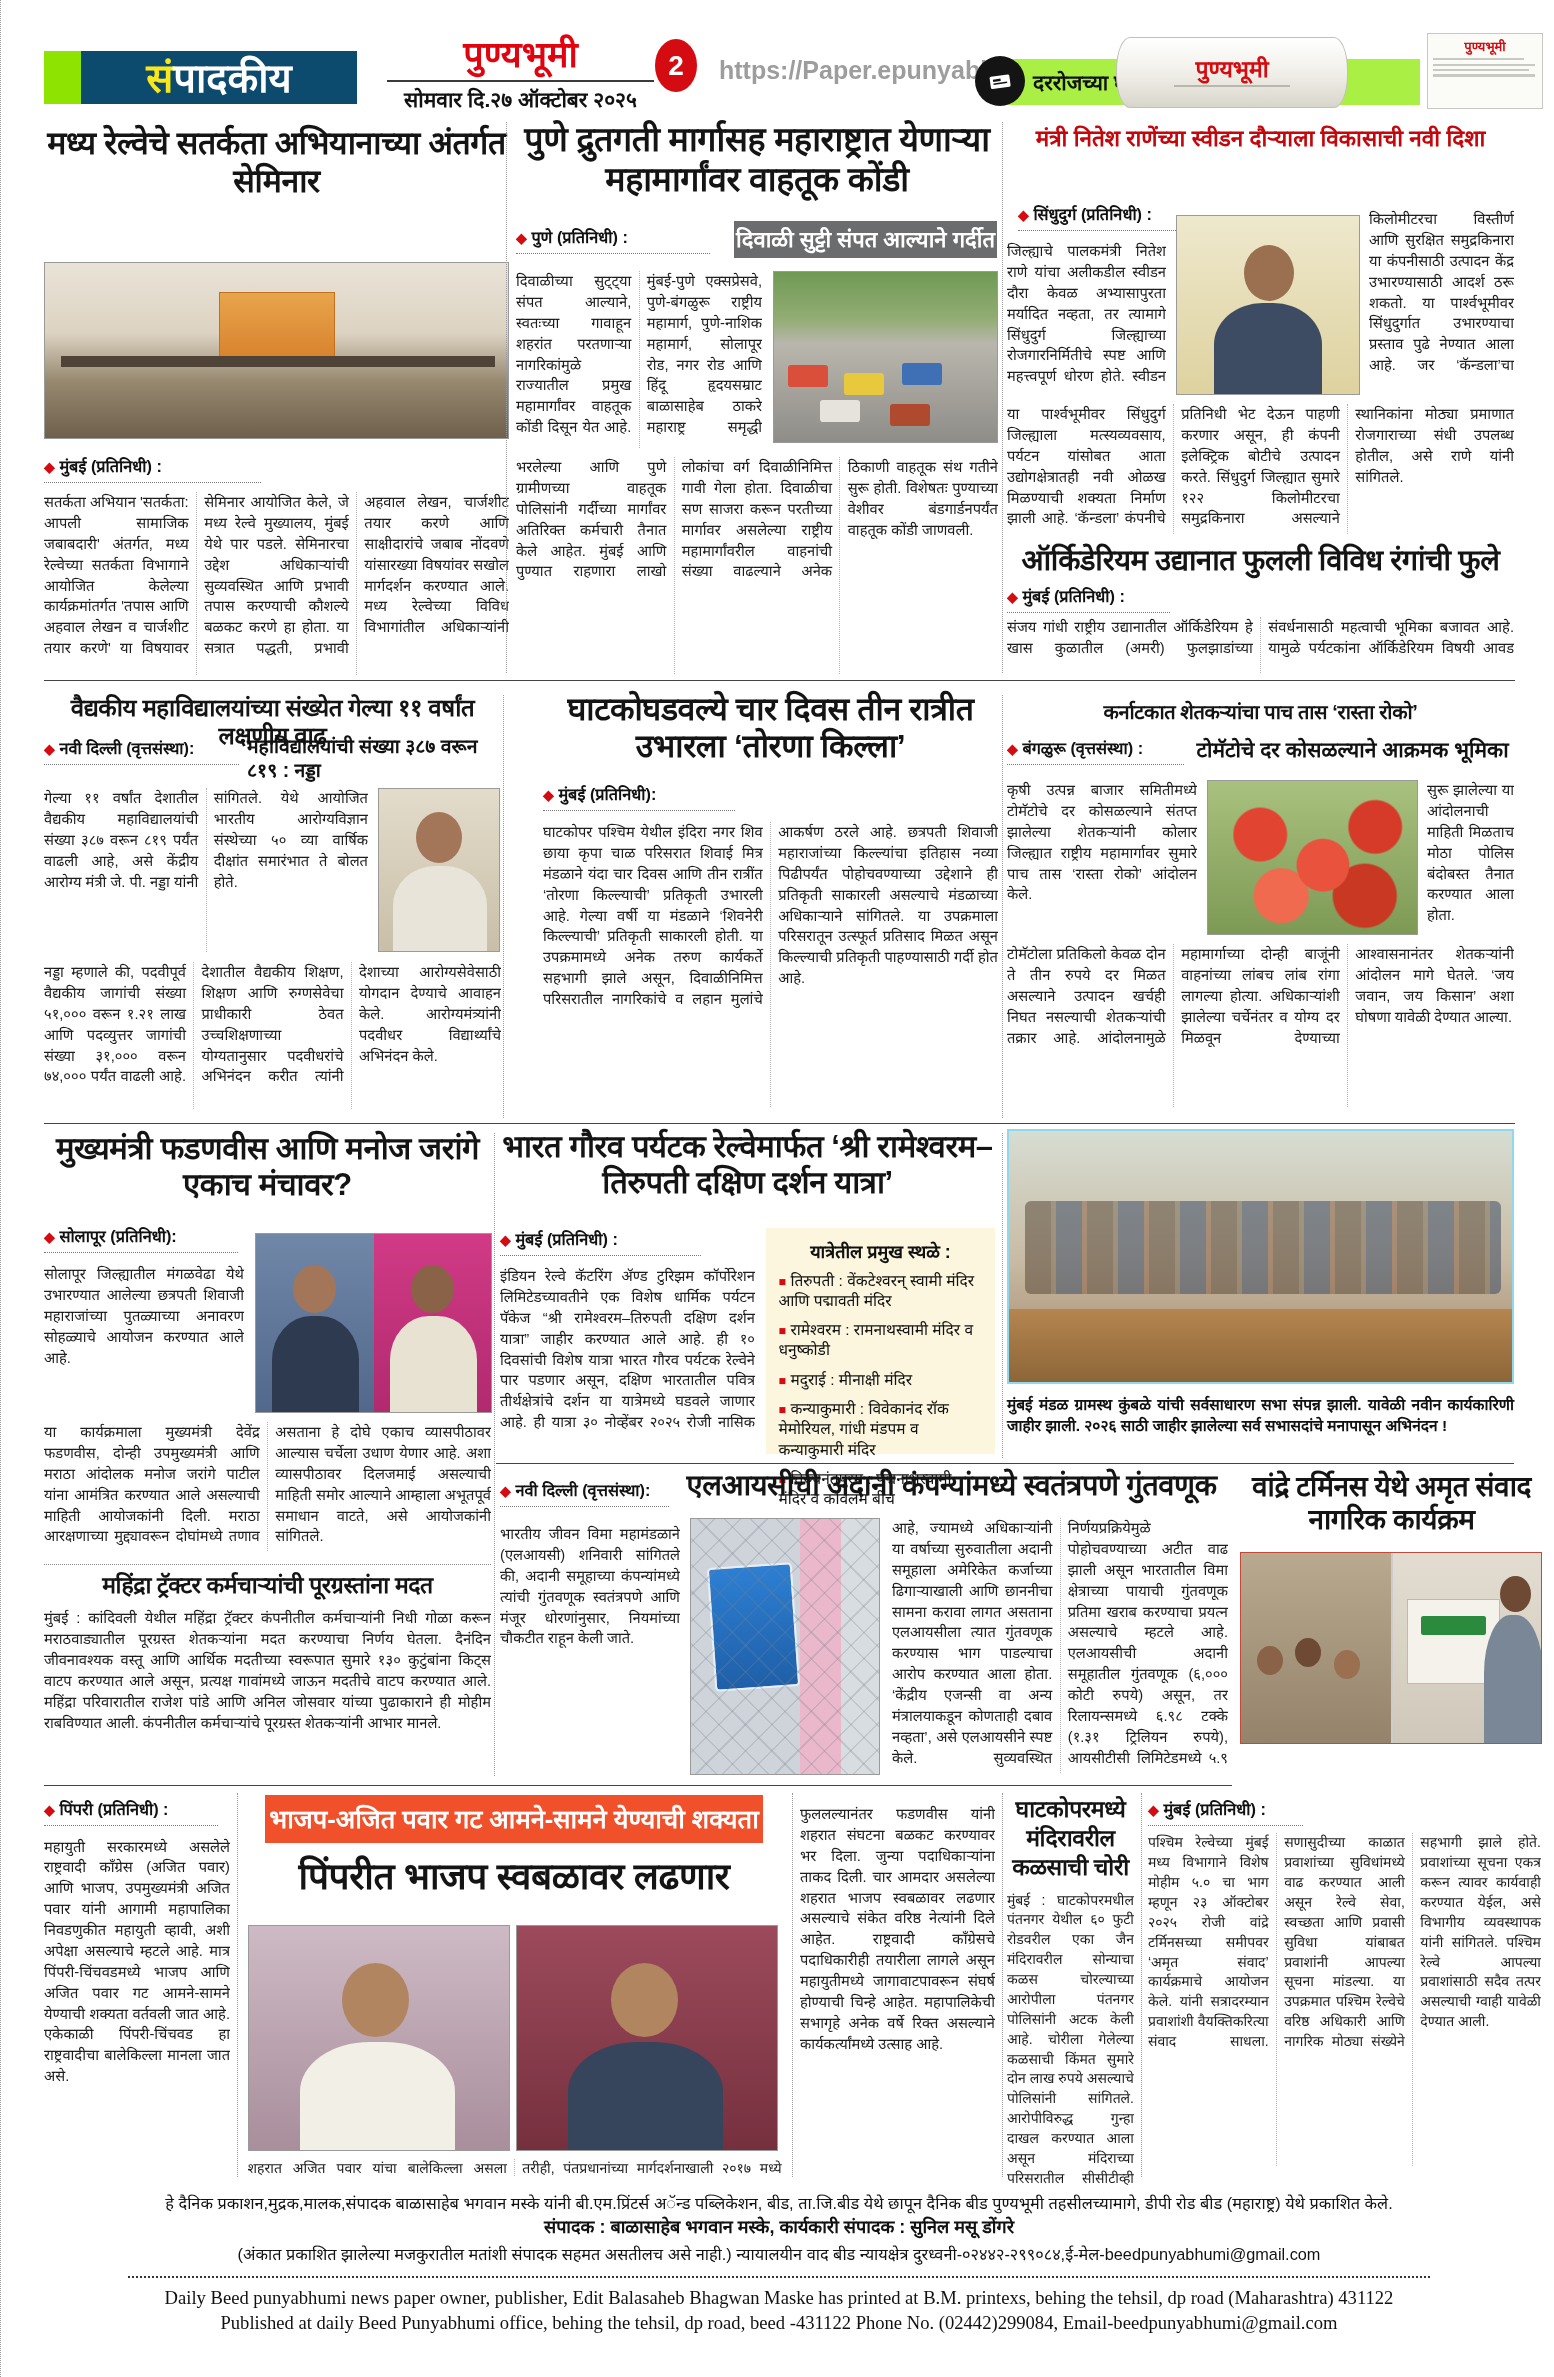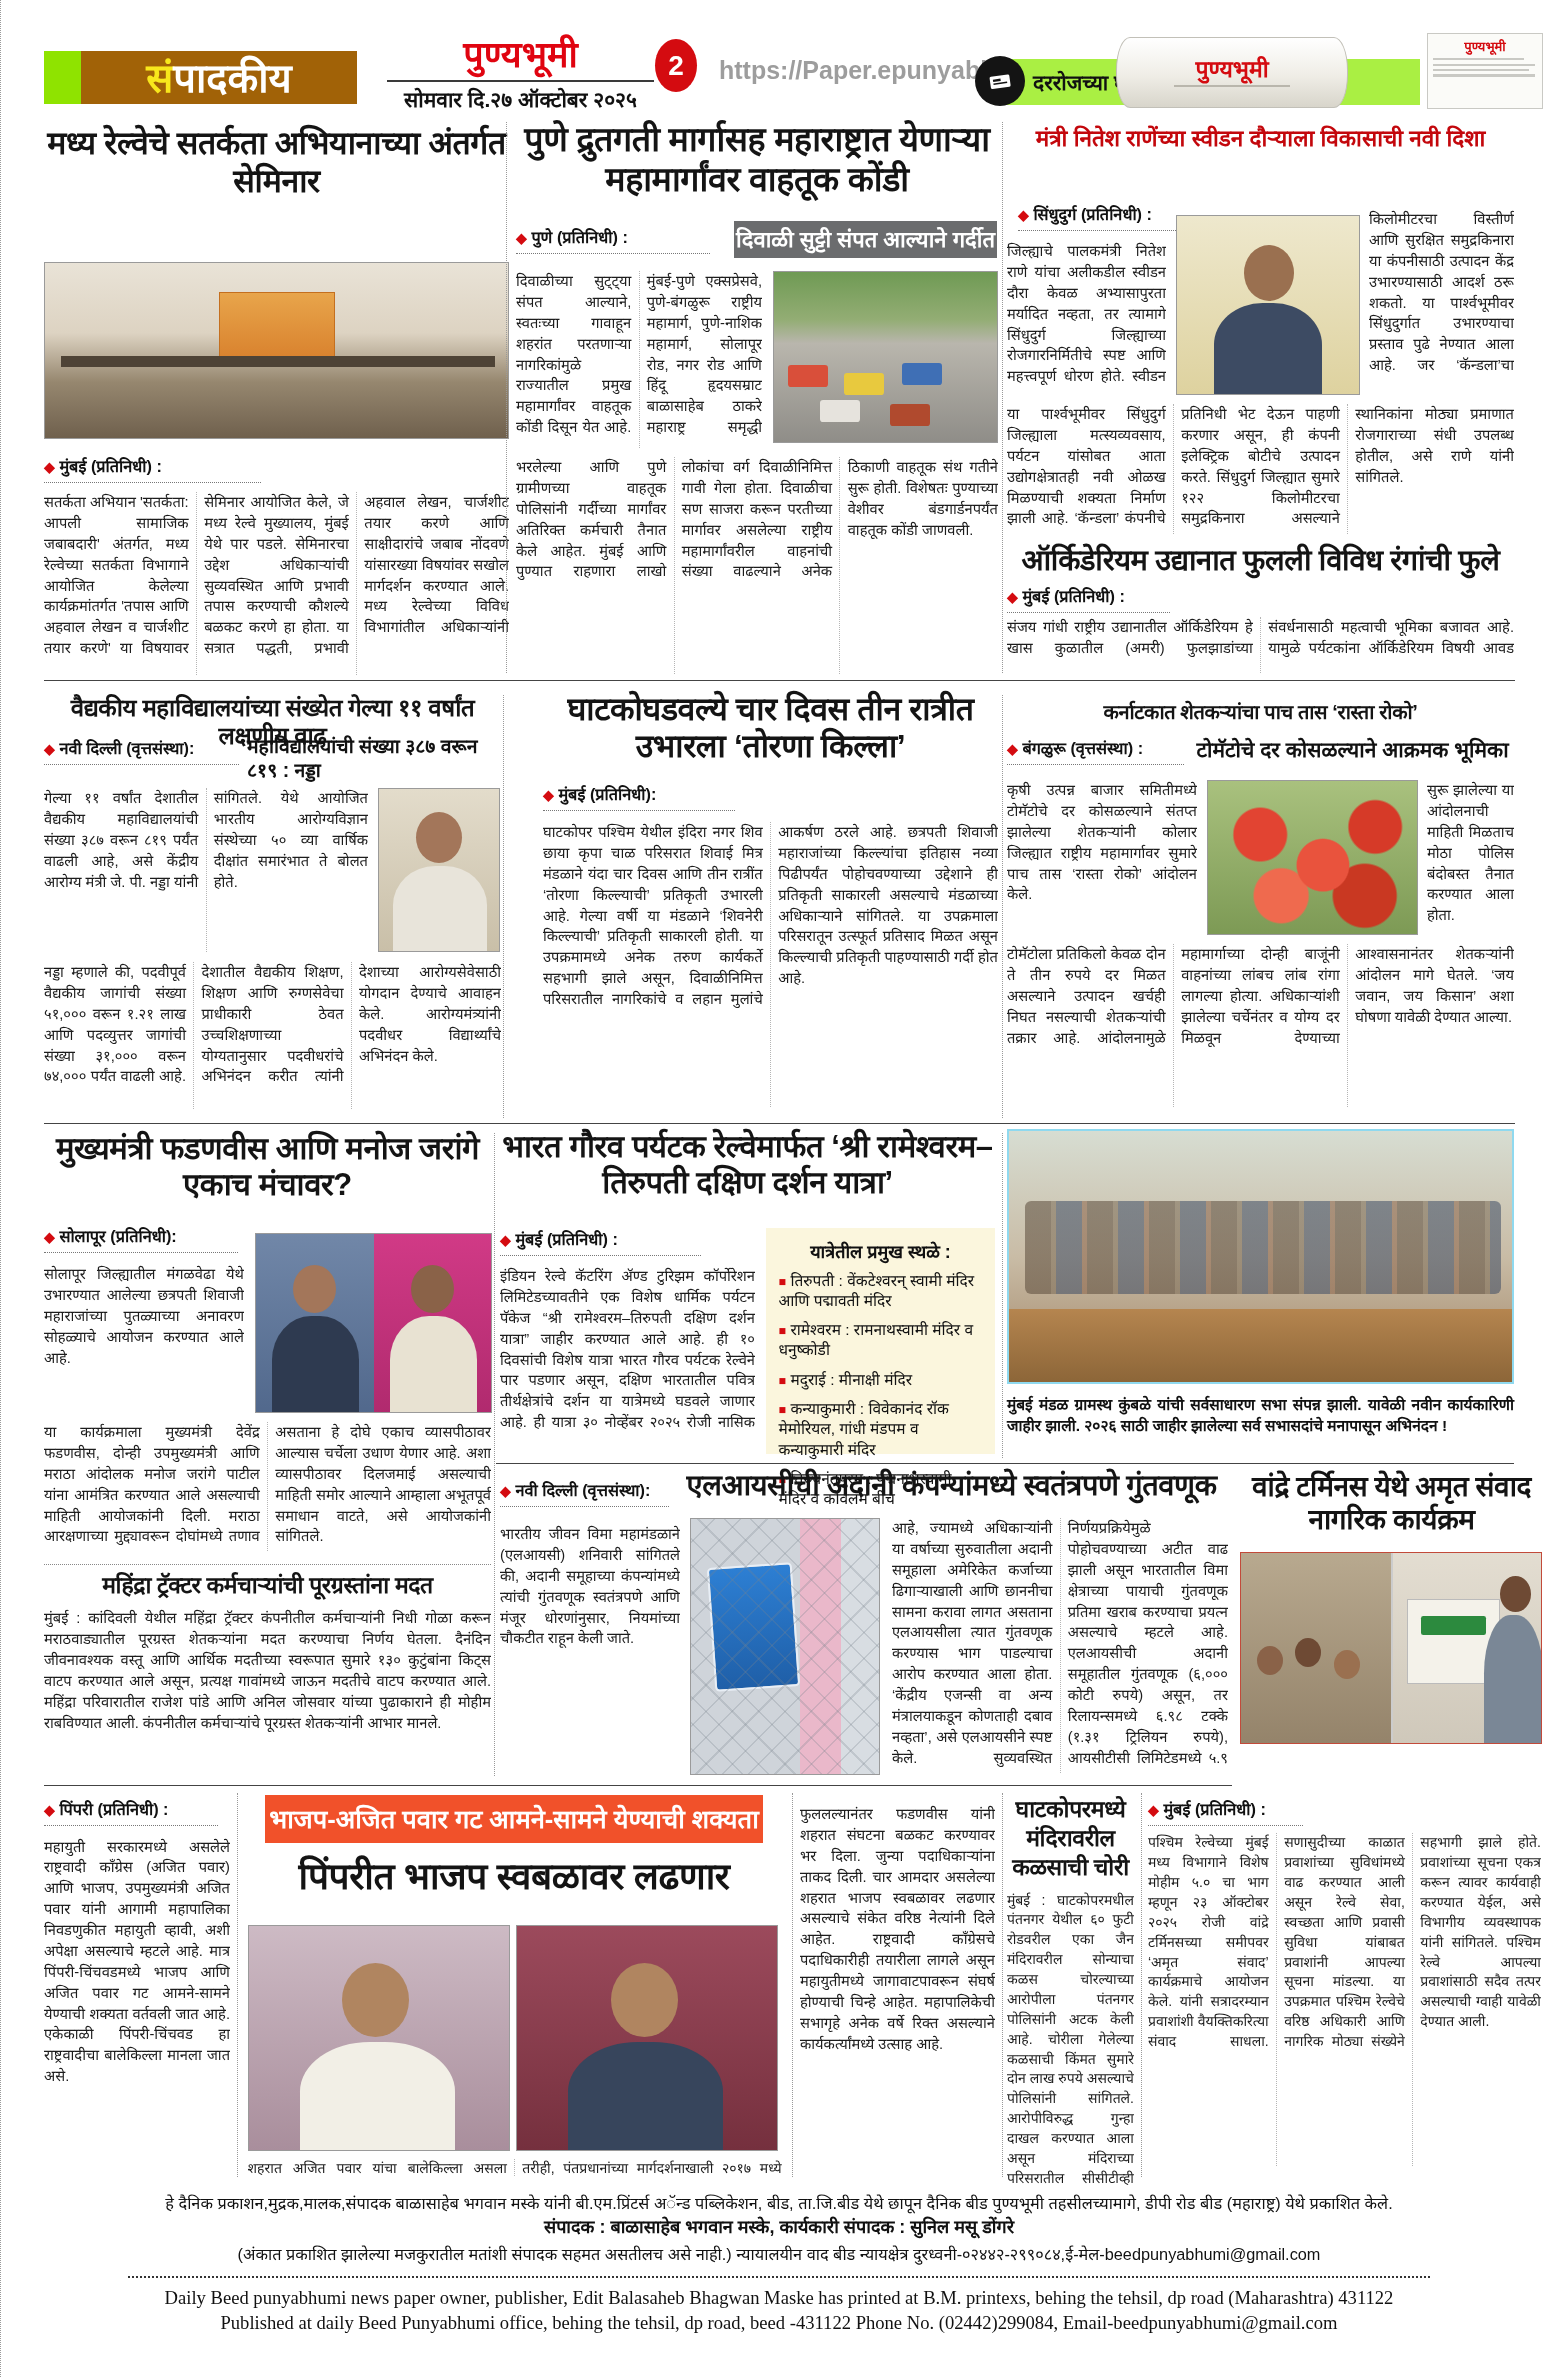--- a/index.html
+++ b/index.html
@@ -32,21 +32,21 @@
   .mini-line { height:2.3px; background:#c9c9c4; margin:3.1px 4.6px; }
 </style>
 </head>
 <body>
 
 <div class="page">
 
   <div class="abs" style="left:0;top:0;width:1555px;height:115px;">
     <div class="abs" style="left:43px;top:51px;display:flex;height:53px;">
       <div style="width:37px;height:53px;background:#8fe300;"></div>
-      <div style="width:276px;height:53px;background:#a16207;display:flex;align-items:center;justify-content:center;">
+      <div style="width:276px;height:53px;background:#0c4a6e;display:flex;align-items:center;justify-content:center;">
         <span style="font-size:40px;font-weight:bold;line-height:1;">
           <span style="color:#f8e71c;">सं</span><span style="color:#ffffff;">पादकीय</span>
         </span>
       </div>
     </div>
 
     <div class="abs" style="left:386px;top:29px;width:267px;text-align:center;">
       <div style="color:#e00410;font-size:36px;font-weight:bold;">पुण्यभूमी</div>
       <div style="border-top:2.3px solid #3a3a3a;margin-top:1.5px;"></div>
       <div style="font-size:21px;font-weight:bold;margin-top:3.1px;color:#111;">सोमवार दि.२७ ऑक्टोबर २०२५</div>

